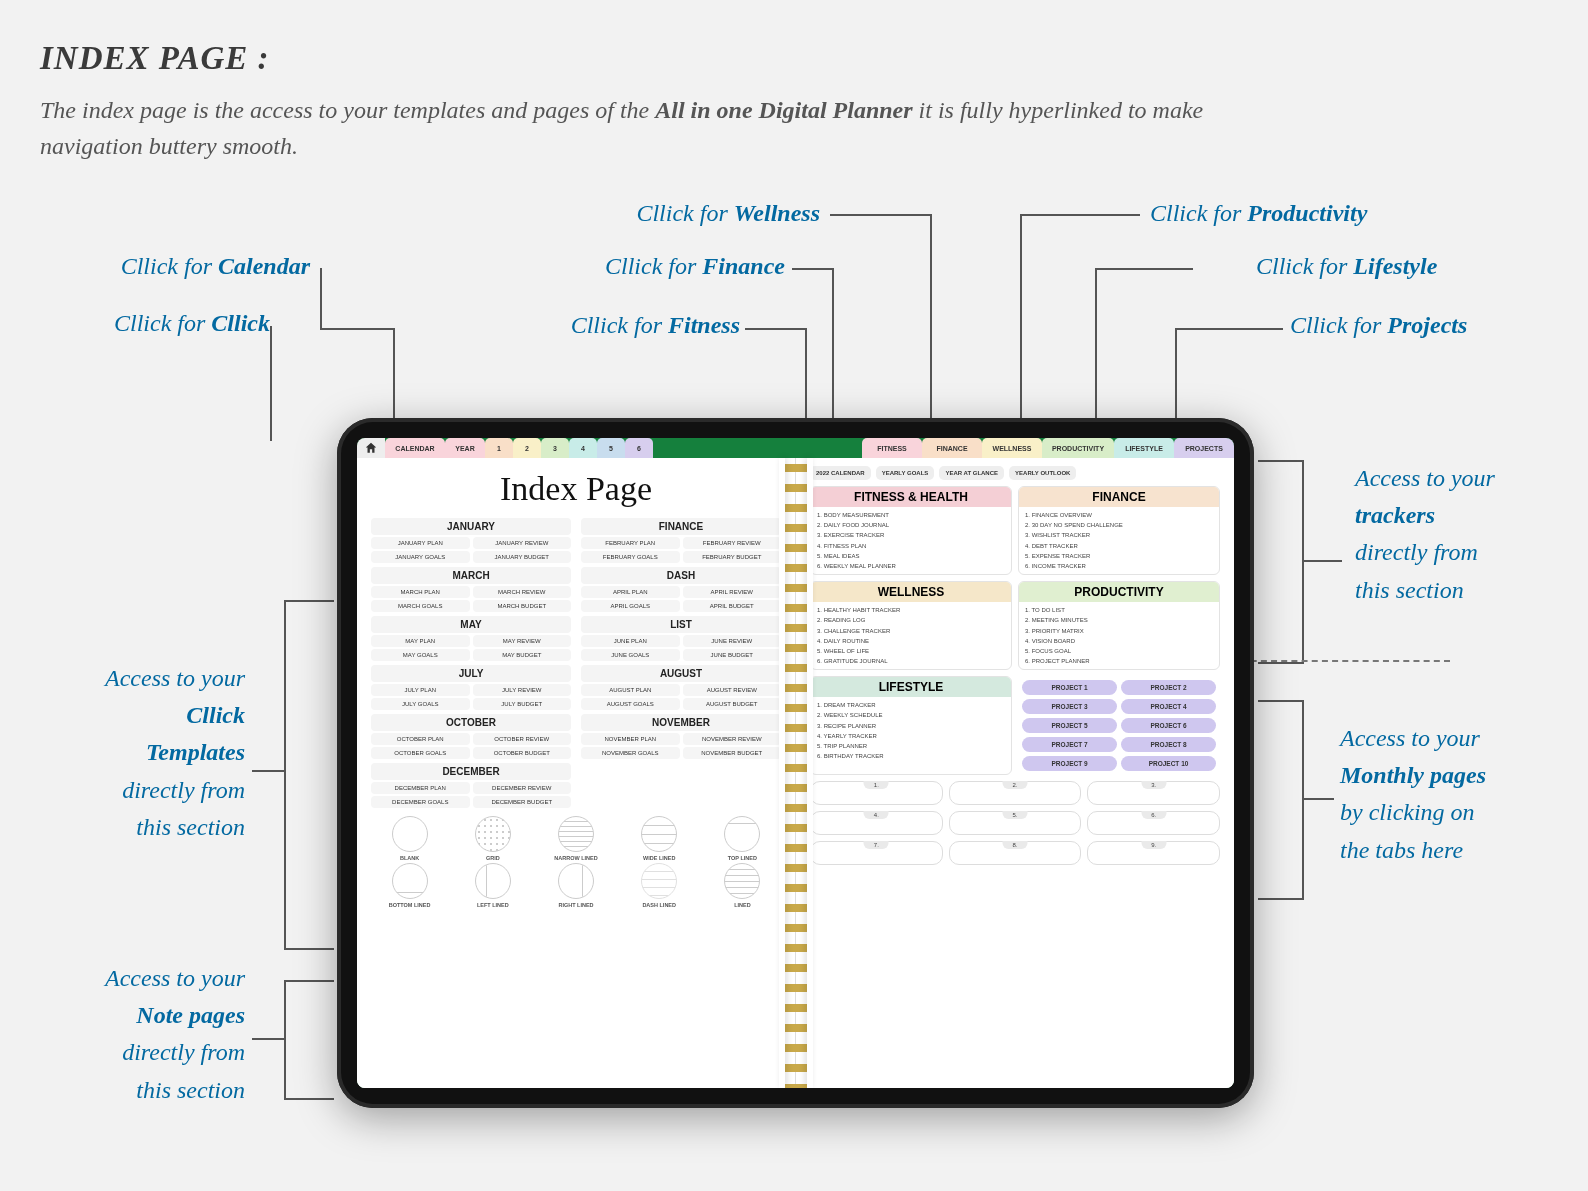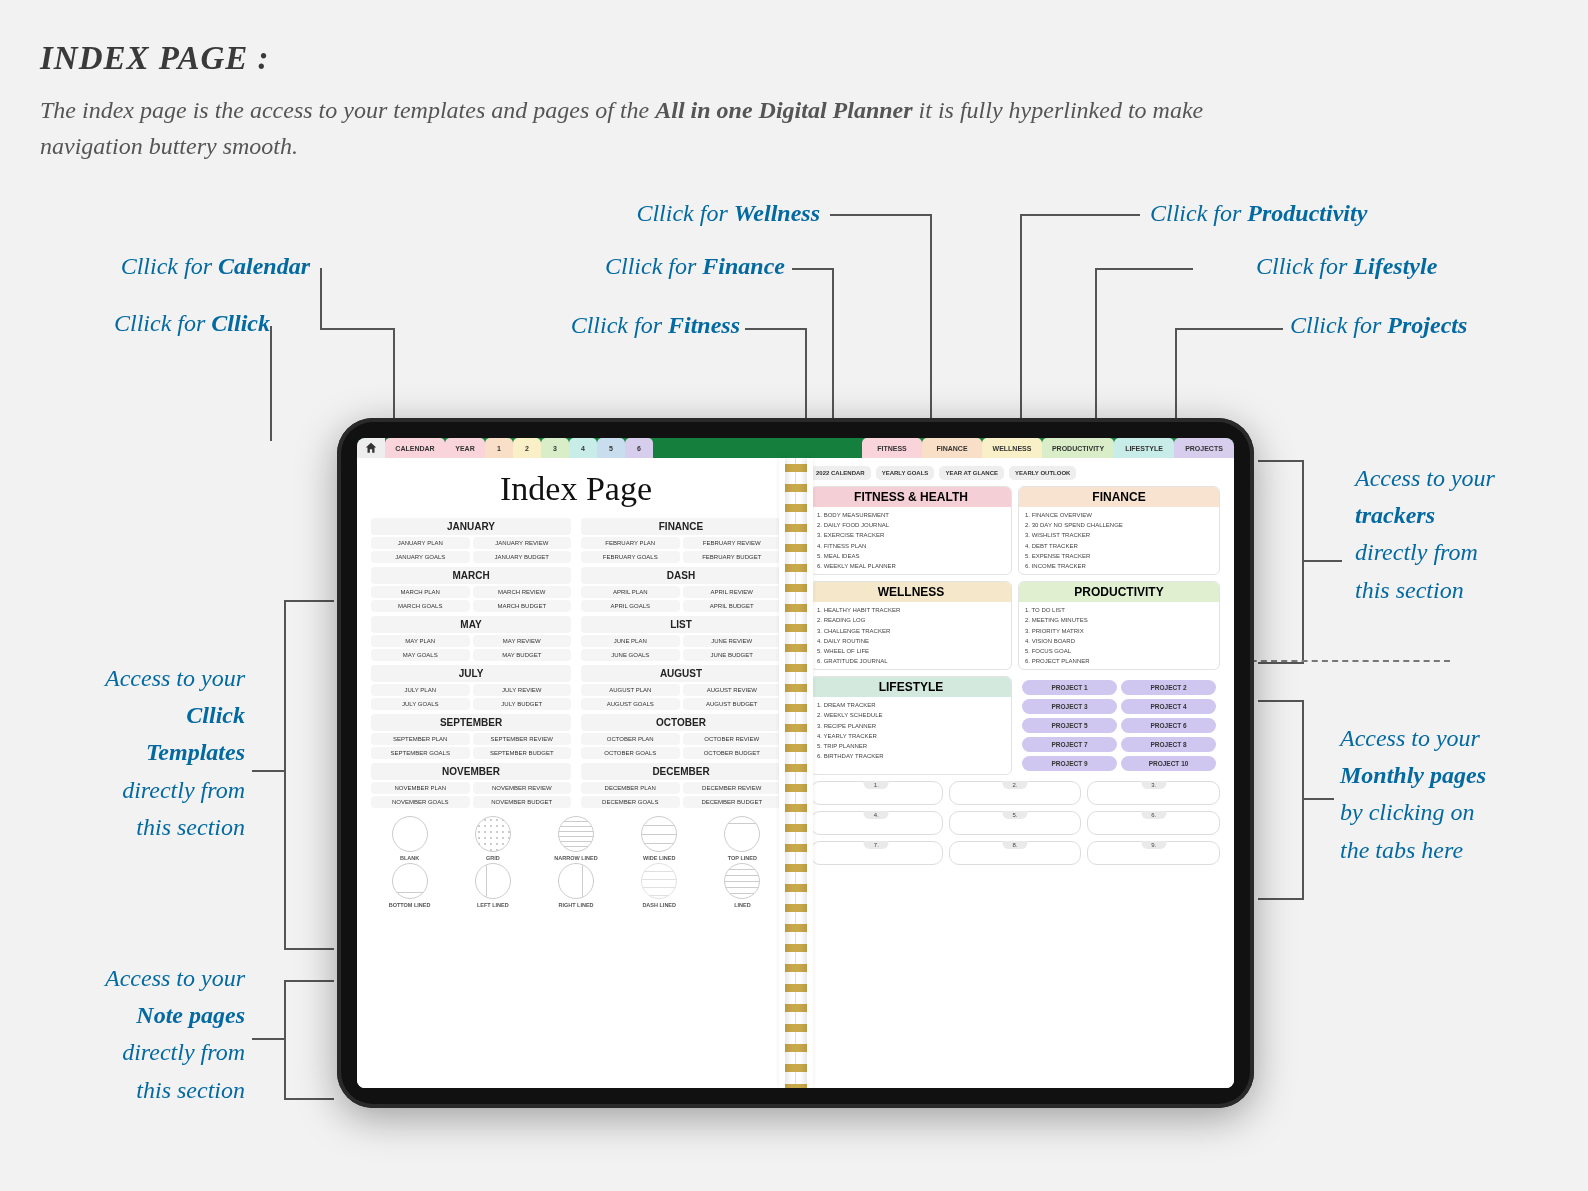--- a/index.html
+++ b/index.html
@@ -264,31 +264,20 @@
   <div class="month-row">
                 <div class="month-btn">AUGUST PLAN</div>
                 <div class="month-btn">AUGUST REVIEW</div>
               </div>
   <div class="month-row">
                 <div class="month-btn">AUGUST GOALS</div>
                 <div class="month-btn">AUGUST BUDGET</div>
               </div>
             </div>
             <div class="month-block">
-              <div class="month-h">SEPTEMBER</div>
-  <div class="month-row">
-                <div class="month-btn">SEPTEMBER PLAN</div>
-                <div class="month-btn">SEPTEMBER REVIEW</div>
-              </div>
-  <div class="month-row">
-                <div class="month-btn">SEPTEMBER GOALS</div>
-                <div class="month-btn">SEPTEMBER BUDGET</div>
-              </div>
-            </div>
-            <div class="month-block">
               <div class="month-h">OCTOBER</div>
   <div class="month-row">
                 <div class="month-btn">OCTOBER PLAN</div>
                 <div class="month-btn">OCTOBER REVIEW</div>
               </div>
   <div class="month-row">
                 <div class="month-btn">OCTOBER GOALS</div>
                 <div class="month-btn">OCTOBER BUDGET</div>
               </div>
             </div>

